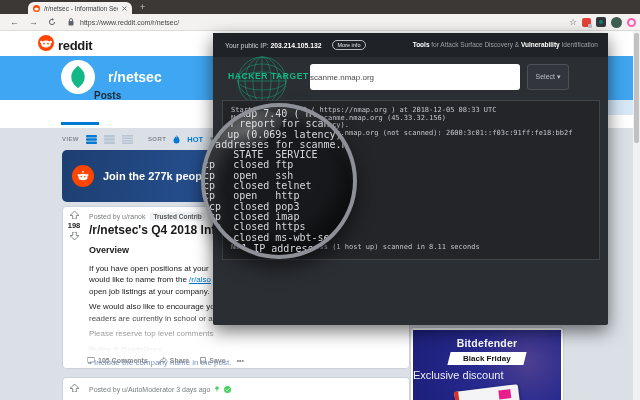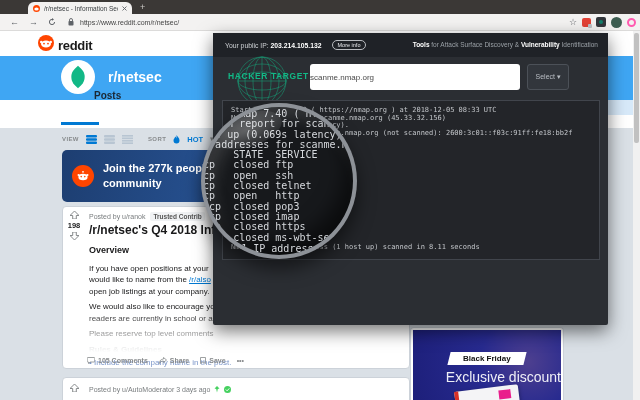--- a/index.html
+++ b/index.html
@@ -65,21 +65,21 @@
   .act { display:flex; align-items:center; gap:3px; }
 
   .post2 { left:62px; top:377px; width:348px; height:30px; }
   .p2meta { position:absolute; left:26px; top:8px; font-size:7px; color:#787c7e; white-space:nowrap; display:flex; gap:4px; align-items:center; }
 
   .adcard { left:410px; top:327px; width:154px; height:73px; background:#fff; border-radius:4px 4px 0 0; border:1px solid #ccd2d9; border-bottom:none; }
   .adinner { position:absolute; left:2px; top:2px; width:148px; height:71px; background:radial-gradient(circle at 78% 45%, #4d3f8f 0%, var(--ad-navy,#272a8f) 40%, #1d1f7a 100%); overflow:hidden; }
   .ad-brand { position:absolute; left:0; right:0; top:7px; text-align:center; color:#fff; font-weight:bold; font-size:10.5px; letter-spacing:0.2px; }
   .ad-flag { position:absolute; left:36px; top:22px; width:76px; height:13px; background:#fff; transform:skewX(-14deg); display:flex; align-items:center; justify-content:center; }
   .ad-flag span { transform:skewX(14deg); font-size:8px; font-weight:bold; color:#101010; }
-  .ad-sub { position:absolute; left:0; right:0; top:39px; text-align:right; color:rgba(255,255,255,0.92); font-size:14px; }
+  .ad-sub { position:absolute; left:0; right:0; top:39px; text-align:left; color:rgba(255,255,255,0.92); font-size:11px; }
   .ad-box { position:absolute; left:42px; top:58px; width:64px; height:18px; background:#f4f4f6; transform:rotate(-7deg); border-radius:2px; box-shadow:0 2px 4px rgba(0,0,0,0.4); }
   .ad-box::before { content:""; position:absolute; left:0; top:0; bottom:0; width:4px; background:#d93025; }
   .ad-box::after { content:""; position:absolute; right:8px; top:4px; width:12px; height:9px; background:#e91e8c; }
 
   .scroll-track { left:633px; top:31px; width:7px; height:369px; background:#f1f1f1; }
   .scroll-thumb { left:634px; top:33px; width:5px; height:110px; background:#c1c1c1; border-radius:2px; }
 
   
   .popup { left:213px; top:33px; width:395px; height:292px; background:var(--popup-bg,#2b2e33); border-radius:2px; box-shadow:0 6px 18px rgba(0,0,0,0.55); z-index:10; }
   .pop-head { position:absolute; left:0; top:0; width:100%; height:24px; background:var(--popup-header,#1f2227); display:flex; align-items:center; }
@@ -216,21 +216,20 @@
         <ellipse cx="7" cy="8" rx="4.6" ry="3.2" fill="#fff"></ellipse>
         <circle cx="5.2" cy="7.6" r="0.8" fill="#ff4500"></circle>
         <circle cx="8.8" cy="7.6" r="0.8" fill="#ff4500"></circle>
         <circle cx="2.6" cy="6" r="1.1" fill="#fff"></circle>
         <circle cx="11.4" cy="6" r="1.1" fill="#fff"></circle>
         <circle cx="7" cy="2.8" r="0.9" fill="#fff"></circle>
       </svg>
   </span>
   <div class="promo-text">
     <div>Join the 277k people</div>
-    <div>community</div>
   </div>
 </div>
 
 <div class="abs card post1">
   <div class="votecol">
     <svg width="9" height="8">
         <path d="M4.5 0 L9 4.5 H6.3 V8 H2.7 V4.5 H0 Z" fill="none" stroke="#878a8c" stroke-width="1"></path>
       </svg>
     <span class="score">198</span>
     <svg width="9" height="8">
@@ -292,20 +291,21 @@
       </svg>
     <svg width="7" height="7">
         <circle cx="3.5" cy="3.5" r="3.5" fill="#46d160"></circle>
         <path d="M1.8 3.5 L3.1 4.8 L5.3 2.4" stroke="#fff" stroke-width="0.9" fill="none"></path>
       </svg>
   </div>
 </div>
 
 <div class="abs adcard">
   <div class="adinner">
+    <div class="ad-brand">Bitdefender</div>
     <div class="ad-flag">
         <span>Black Friday</span>
       </div>
     <div class="ad-sub">Exclusive discount</div>
     <div class="ad-box"></div>
   </div>
 </div>
 
 <div class="abs scroll-track"></div>
 <div class="abs scroll-thumb"></div>

